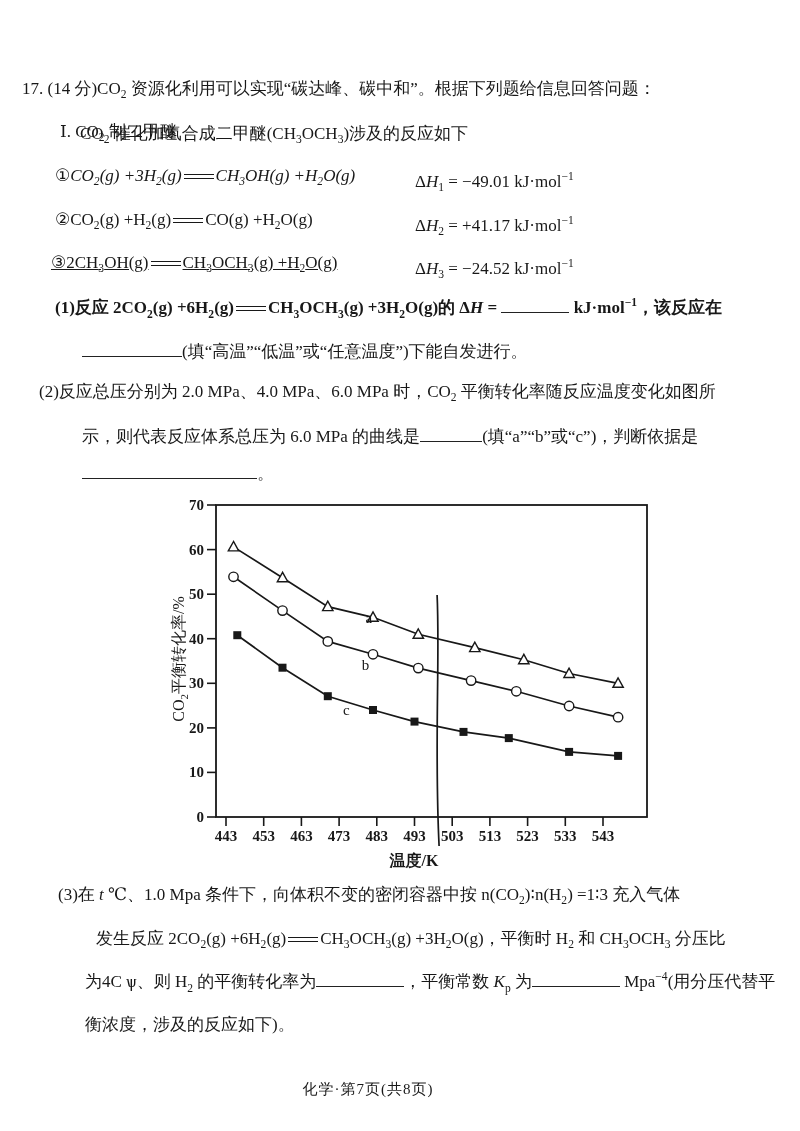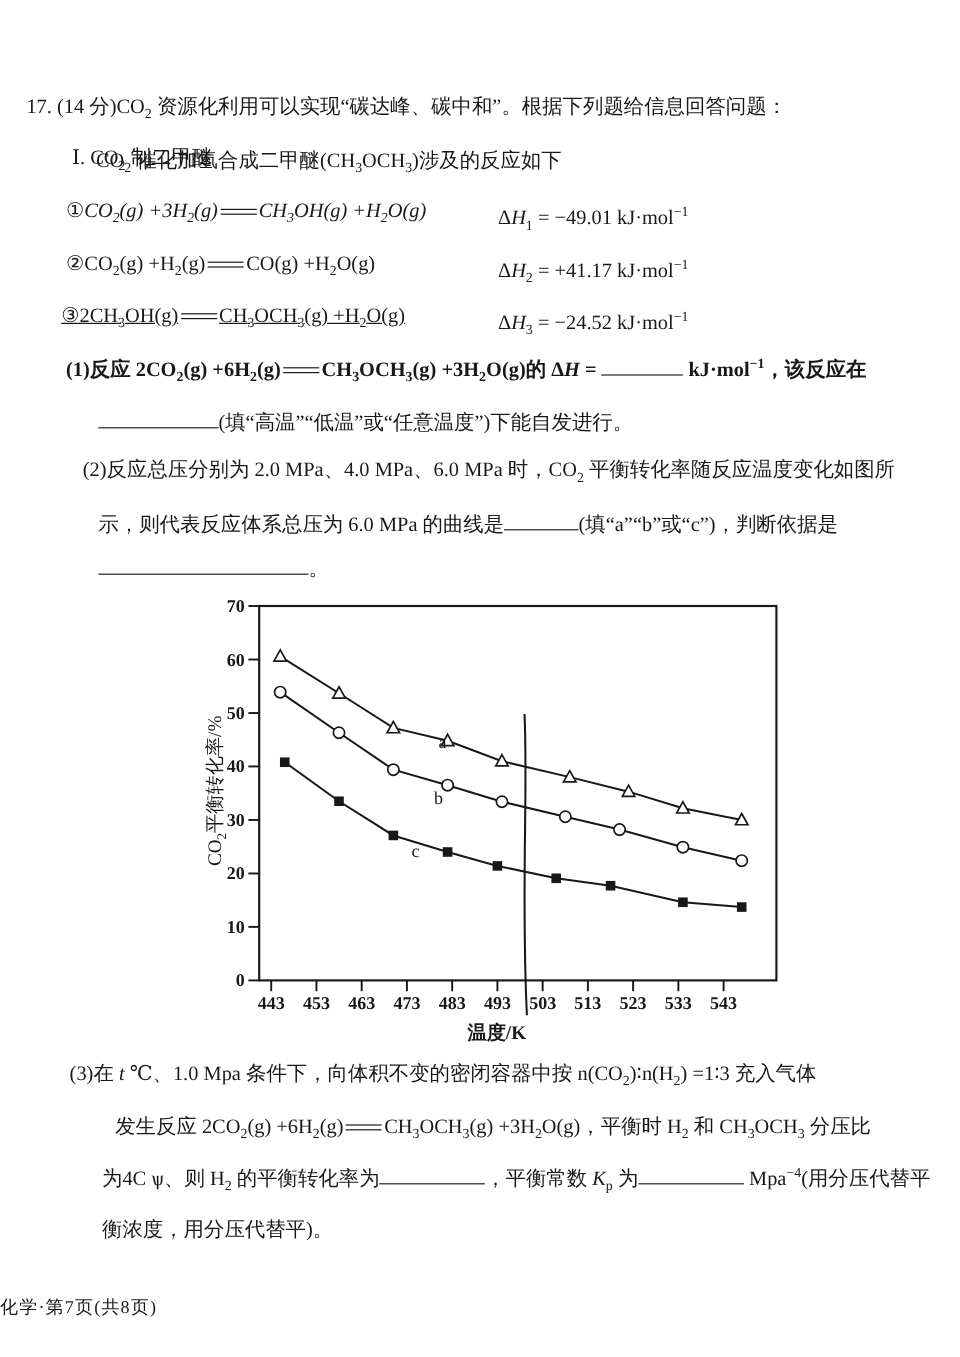--- a/index.html
+++ b/index.html
@@ -21,21 +21,21 @@
     border-top:1.7px solid #181818;border-bottom:1.7px solid #181818;
     vertical-align:2px;box-sizing:border-box;
   }
   .dh{position:absolute;white-space:nowrap;}
   #chart-wrap{position:absolute;left:160px;top:490px;width:530px;height:385px;}
   #ylabel{
     position:absolute;left:80px;top:648px;width:200px;height:22px;
     text-align:center;transform:rotate(-90deg);font-size:16px;white-space:nowrap;
   }
   #footer{
-    position:absolute;left:0;top:1080px;width:736px;
+    position:absolute;left:0;top:1080px;width:736px;text-align:center;
     font-size:15px;letter-spacing:1px;
   }
   svg text{font-family:"Liberation Serif","DejaVu Serif","DejaVu Sans",serif;}
 </style>
 </head>
 <body>
 
 <div class="line" style="left:22px;top:38px;margin-top:40px;">17. (14 分)CO<sub>2</sub> 资源化利用可以实现“碳达峰、碳中和”。根据下列题给信息回答问题：</div>
 <div class="line" style="left:60px;top:86px;margin-top:35px;">Ⅰ. CO<sub>2</sub> 制二甲醚</div>
 <div class="line" style="left:80px;top:123px;">CO<sub>2</sub> 催化加氢合成二甲醚(CH<sub>3</sub>OCH<sub>3</sub>)涉及的反应如下</div>
@@ -45,21 +45,21 @@
 
 <div class="line" style="left:55px;top:209px;">②CO<sub>2</sub>(g) +H<sub>2</sub>(g)<span class="dbond"></span>CO(g) +H<sub>2</sub>O(g)</div>
 <div class="dh" style="left:415px;top:216px;">Δ<i>H</i><sub>2</sub> = +41.17 kJ·mol<sup>−1</sup></div>
 
 <div class="line" style="left:51px;top:252px;text-decoration:underline;">③2CH<sub>3</sub>OH(g)<span class="dbond"></span>CH<sub>3</sub>OCH<sub>3</sub>(g) +H<sub>2</sub>O(g)</div>
 <div class="dh" style="left:415px;top:259px;">Δ<i>H</i><sub>3</sub> = −24.52 kJ·mol<sup>−1</sup></div>
 
 <div class="line" style="left:55px;top:296px;font-weight:bold;">(1)反应 2CO<sub>2</sub>(g) +6H<sub>2</sub>(g)<span class="dbond"></span>CH<sub>3</sub>OCH<sub>3</sub>(g) +3H<sub>2</sub>O(g)的 Δ<i>H</i> = <span class="blank" style="width:68px"></span> kJ·mol<sup>−1</sup>，该反应在</div>
 <div class="line" style="left:82px;top:340px;"><span class="blank" style="width:100px"></span>(填“高温”“低温”或“任意温度”)下能自发进行。</div>
 
-<div class="line" style="left:69px;top:381px;">(2)反应总压分别为 2.0 MPa、4.0 MPa、6.0 MPa 时，CO<sub>2</sub> 平衡转化率随反应温度变化如图所</div>
+<div class="line" style="left:39px;top:381px;">(2)反应总压分别为 2.0 MPa、4.0 MPa、6.0 MPa 时，CO<sub>2</sub> 平衡转化率随反应温度变化如图所</div>
 <div class="line" style="left:82px;top:425px;">示，则代表反应体系总压为 6.0 MPa 的曲线是<span class="blank" style="width:62px"></span>(填“a”“b”或“c”)，判断依据是</div>
 <div class="line" style="left:82px;top:462px;"><span class="blank" style="width:175px"></span>。</div>
 
 <div id="chart-wrap"><svg width="530" height="385" viewBox="0 0 530 385" xmlns="http://www.w3.org/2000/svg">
       <rect x="56" y="15" width="431" height="312" fill="none" stroke="#181818" stroke-width="1.8"></rect>
       <line x1="66.0" y1="327" x2="66.0" y2="336" stroke="#181818" stroke-width="1.6"></line>
       <text x="66.0" y="351" text-anchor="middle" font-size="15" font-weight="600" fill="#181818">443</text>
       <line x1="103.7" y1="327" x2="103.7" y2="336" stroke="#181818" stroke-width="1.6"></line>
       <text x="103.7" y="351" text-anchor="middle" font-size="15" font-weight="600" fill="#181818">453</text>
       <line x1="141.4" y1="327" x2="141.4" y2="336" stroke="#181818" stroke-width="1.6"></line>
@@ -136,15 +136,15 @@
         <rect x="454.1" y="261.9" width="8" height="8" fill="#181818"></rect>
         <text x="182.9" y="224.5" font-size="15" fill="#181818">c</text>
       </g>
       <path d="M 277.1 105.0 C 280.1 170 274.1 255 279.1 356.0" fill="none" stroke="#181818" stroke-width="1.7"></path>
     </svg></div>
 <div id="ylabel">CO<sub>2</sub>平衡转化率/%</div>
 
 <div class="line" style="left:58px;top:884px;">(3)在 <i>t</i> ℃、1.0 Mpa 条件下，向体积不变的密闭容器中按 n(CO<sub>2</sub>)∶n(H<sub>2</sub>) =1∶3 充入气体</div>
 <div class="line" style="left:85px;top:928px;margin-left:11px;">发生反应 2CO<sub>2</sub>(g) +6H<sub>2</sub>(g)<span class="dbond"></span>CH<sub>3</sub>OCH<sub>3</sub>(g) +3H<sub>2</sub>O(g)，平衡时 H<sub>2</sub> 和 CH<sub>3</sub>OCH<sub>3</sub> 分压比</div>
 <div class="line" style="left:85px;top:970px;">为4Ϲ ѱ、则 H<sub>2</sub> 的平衡转化率为<span class="blank" style="width:88px"></span>，平衡常数 <i>K</i><sub>p</sub> 为<span class="blank" style="width:88px"></span> Mpa<sup>−4</sup>(用分压代替平</div>
-<div class="line" style="left:85px;top:1014px;">衡浓度，用分压代替平)。</div>
+<div class="line" style="left:85px;top:1014px;">衡浓度，涉及的反应如下)。</div>
 
 <div id="footer">化学·第7页(共8页)</div>
 
 </body></html>

